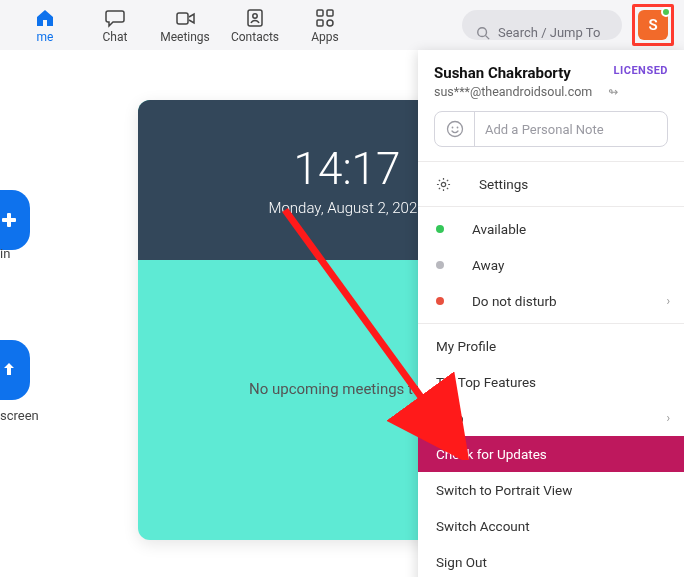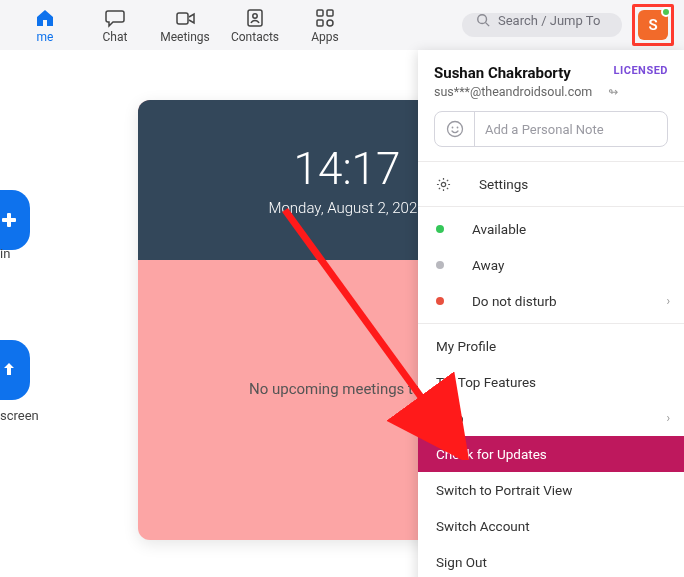--- a/index.html
+++ b/index.html
@@ -4,27 +4,27 @@
 <style>
   * { box-sizing: border-box; margin: 0; padding: 0; font-family: -apple-system, BlinkMacSystemFont, "Segoe UI", Roboto, Arial, sans-serif; }
   body { width: 684px; height: 577px; background: #fff; overflow: hidden; position: relative; }
 
   
   .toolbar { height: 50px; background: #f5f5f7; display: flex; align-items: center; padding: 0 10px; position: relative; }
   .tab { display: flex; flex-direction: column; align-items: center; justify-content: center; width: 70px; height: 50px; color: #444; font-size: 12px; cursor: pointer; }
   .tab.home { color: #0e72ed; }
   .tab .ico { display: flex; align-items: center; justify-content: center; height: 24px; }
   .toolbar .spacer { flex: 1; }
-  .search { display: flex; align-items: flex-start; background: #e6e6ea; border-radius: 16px; height: 24px; padding: 0 14px; width: 160px; color: #6f6f78; font-size: 13px; gap: 8px; }
+  .search { display: flex; align-items: flex-end; background: #e6e6ea; border-radius: 16px; height: 30px; padding: 0 14px; width: 160px; color: #6f6f78; font-size: 13px; gap: 8px; }
   .avatar-wrap { width: 42px; height: 42px; border: 3px solid #ff3b2f; margin-left: 10px; display: flex; align-items: center; justify-content: center; border-radius: 2px; position:relative;}
   .avatar { width: 30px; height: 30px; border-radius: 6px; background: #f26a2a; color: #fff; display: flex; align-items: center; justify-content: center; font-weight: 600; font-size: 15px; position: relative; }
   .avatar .presence { position:absolute; top:-3px; right:-3px; width:10px; height:10px; border-radius:50%; background:#50c750; border:2px solid #fff;}
 
   
-  .main { position: absolute; left: 138px; top: 100px; width: 418px; height: 440px; background:#fca5a5; border-radius:12px; box-shadow: 0 4px 16px rgba(0,0,0,0.1); overflow:hidden;}
+  .main { position: absolute; left: 138px; top: 100px; width: 418px; height: 440px; background:#5eead4; border-radius:12px; box-shadow: 0 4px 16px rgba(0,0,0,0.1); overflow:hidden;}
   .clock { height: 160px; background:#33475a; color:#fff; display:flex; flex-direction:column; align-items:center; justify-content:center;}
   .clock .time { font-size: 44px; font-weight:300; }
   .clock .date { font-size: 15px; margin-top:4px; font-weight:300;}
   .meetings-msg { text-align:center; color:#555; font-size:15px; margin-top: 120px;}
 
   
   .left-btn { position:absolute; left:-30px; width:60px; height:60px; background:#0e72ed; border-radius:18px; display:flex; align-items:center; justify-content:flex-end; padding-right:10px; color:#fff;}
   .left-label { position:absolute; left:0; font-size:13px; color:#444; }
   .lb1 { top: 190px; } .ll1 { top:246px; }
   .lb2 { top: 340px; } .ll2 { top:408px; }

